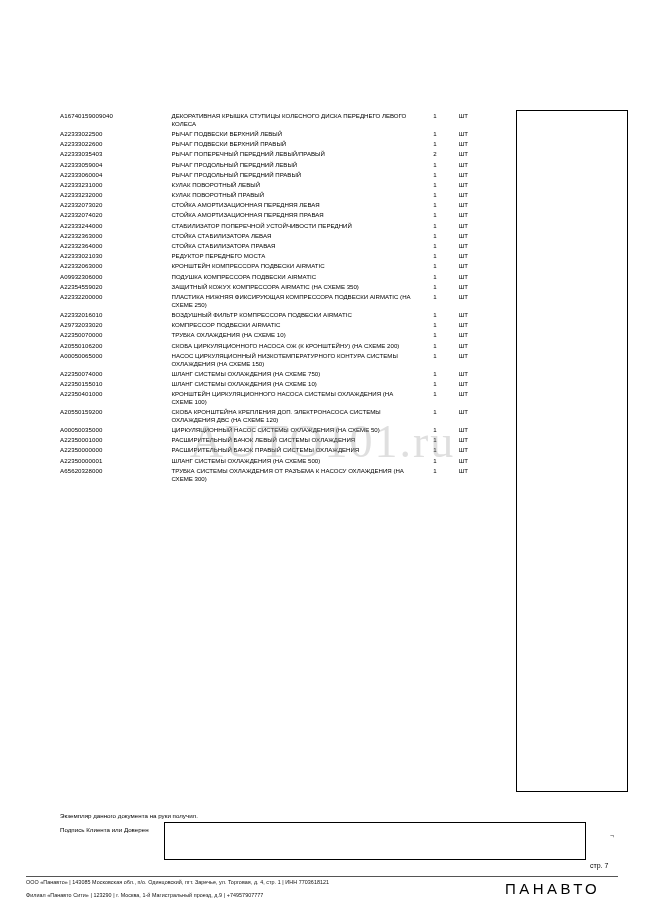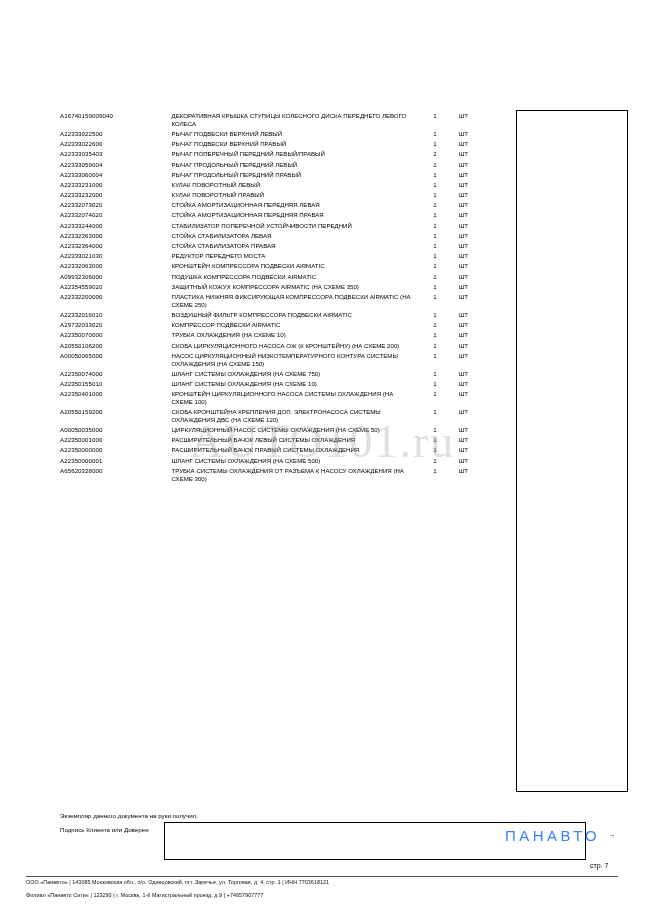--- a/index.html
+++ b/index.html
@@ -125,25 +125,25 @@
     position: absolute;
     left: 26px;
     top: 892px;
     font-size: 5.4px;
     color: #111;
     letter-spacing: 0.05px;
   }
   .brand {
     position: absolute;
     left: 505px;
-    top: 827px;
+    top: 880px;
     font-size: 15px;
     letter-spacing: 3.5px;
     font-family: "Liberation Sans", sans-serif;
-    color: #3b82f6;
+    color: #000000;
   }
 </style>
 </head>
 <body>
 
 <div class="page">
 
   <div class="watermark">AUTO101.ru</div>
 
   <div class="right-box"></div>

